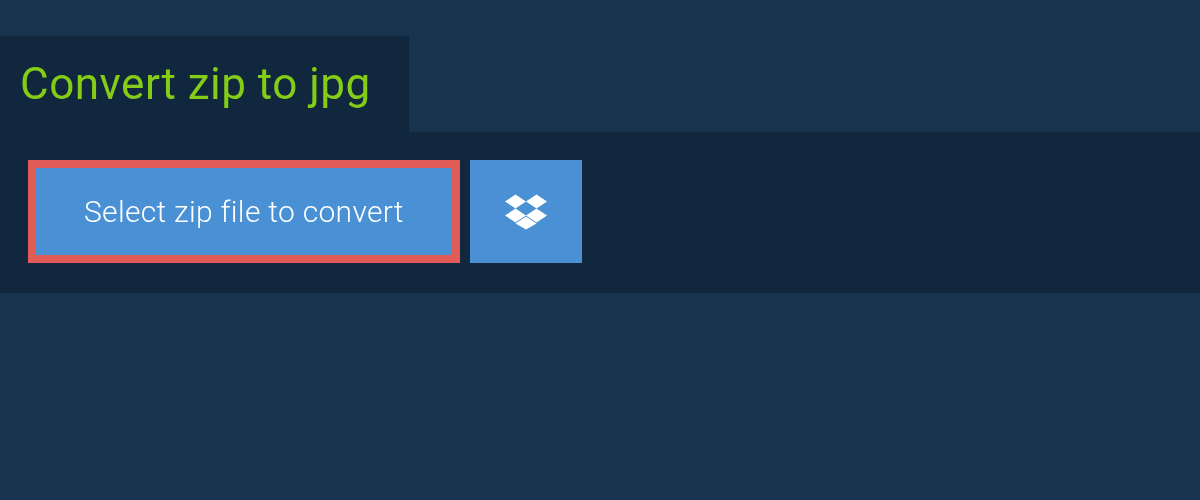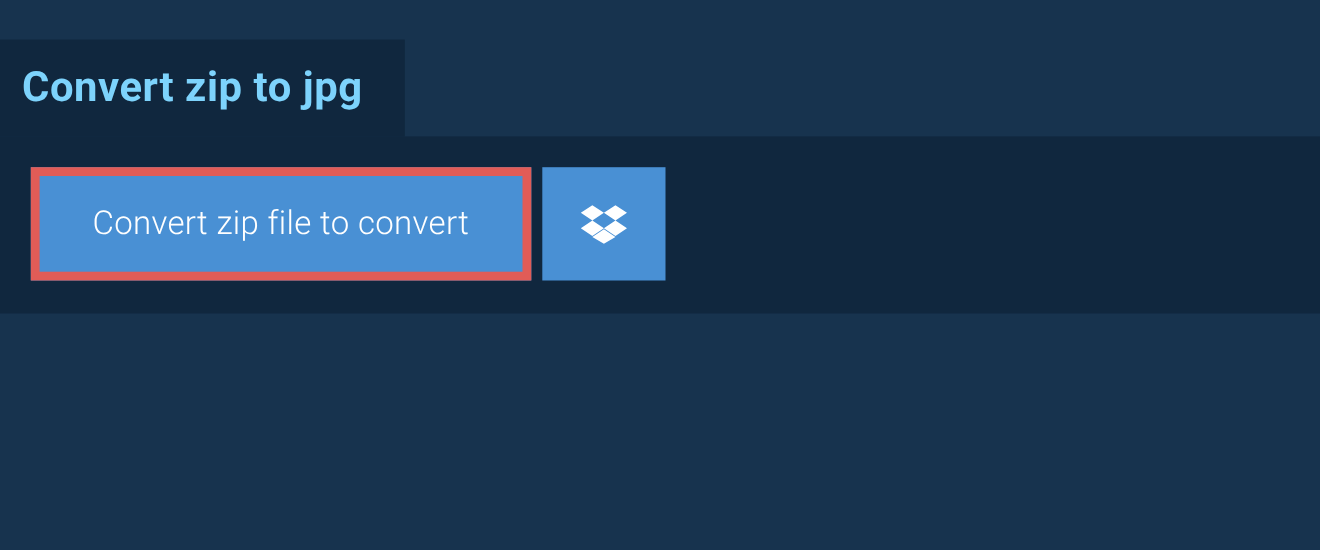--- a/index.html
+++ b/index.html
@@ -14,23 +14,23 @@
       font-family: -apple-system, BlinkMacSystemFont, "Segoe UI", Roboto, Helvetica, Arial, sans-serif;
       overflow: hidden;
     }
     .tab-header {
       background: #10273e;
       display: inline-block;
       padding: 22px 38px 22px 20px;
       margin-top: 36px;
     }
     .tab-header-text {
-      color: #7dd3fc;
-      font-size: 38px;
-      font-weight: 700;
+      color: #84cc16;
+      font-size: 44px;
+      font-weight: 400;
       letter-spacing: 0.5px;
     }
     .content-panel {
       background: #10273e;
       padding: 28px 20px 30px 28px;
       width: 100%;
     }
     .button-row {
       display: flex;
       gap: 10px;
@@ -68,21 +68,21 @@
 
 
 
 <div class="tab-header">
   <span class="tab-header-text">Convert zip to jpg</span>
 </div>
 
 <div class="content-panel">
   <div class="button-row">
     <div class="select-file-button">
-      <span>Convert zip file to convert</span>
+      <span>Select zip file to convert</span>
     </div>
     <div class="dropbox-button">
       <svg class="dropbox-icon-svg" viewBox="0 0 24 24">
         <path d="M6 2L0 6l6 4-6 4 6 4 6-4 6 4 6-4-6-4 6-4-6-4-6 4-6-4zm6 4l6 4-6 4-6-4 6-4zm-6 12.5l6-4 6 4-6 3.5-6-3.5z"></path>
       </svg>
     </div>
   </div>
 </div>
 
 

